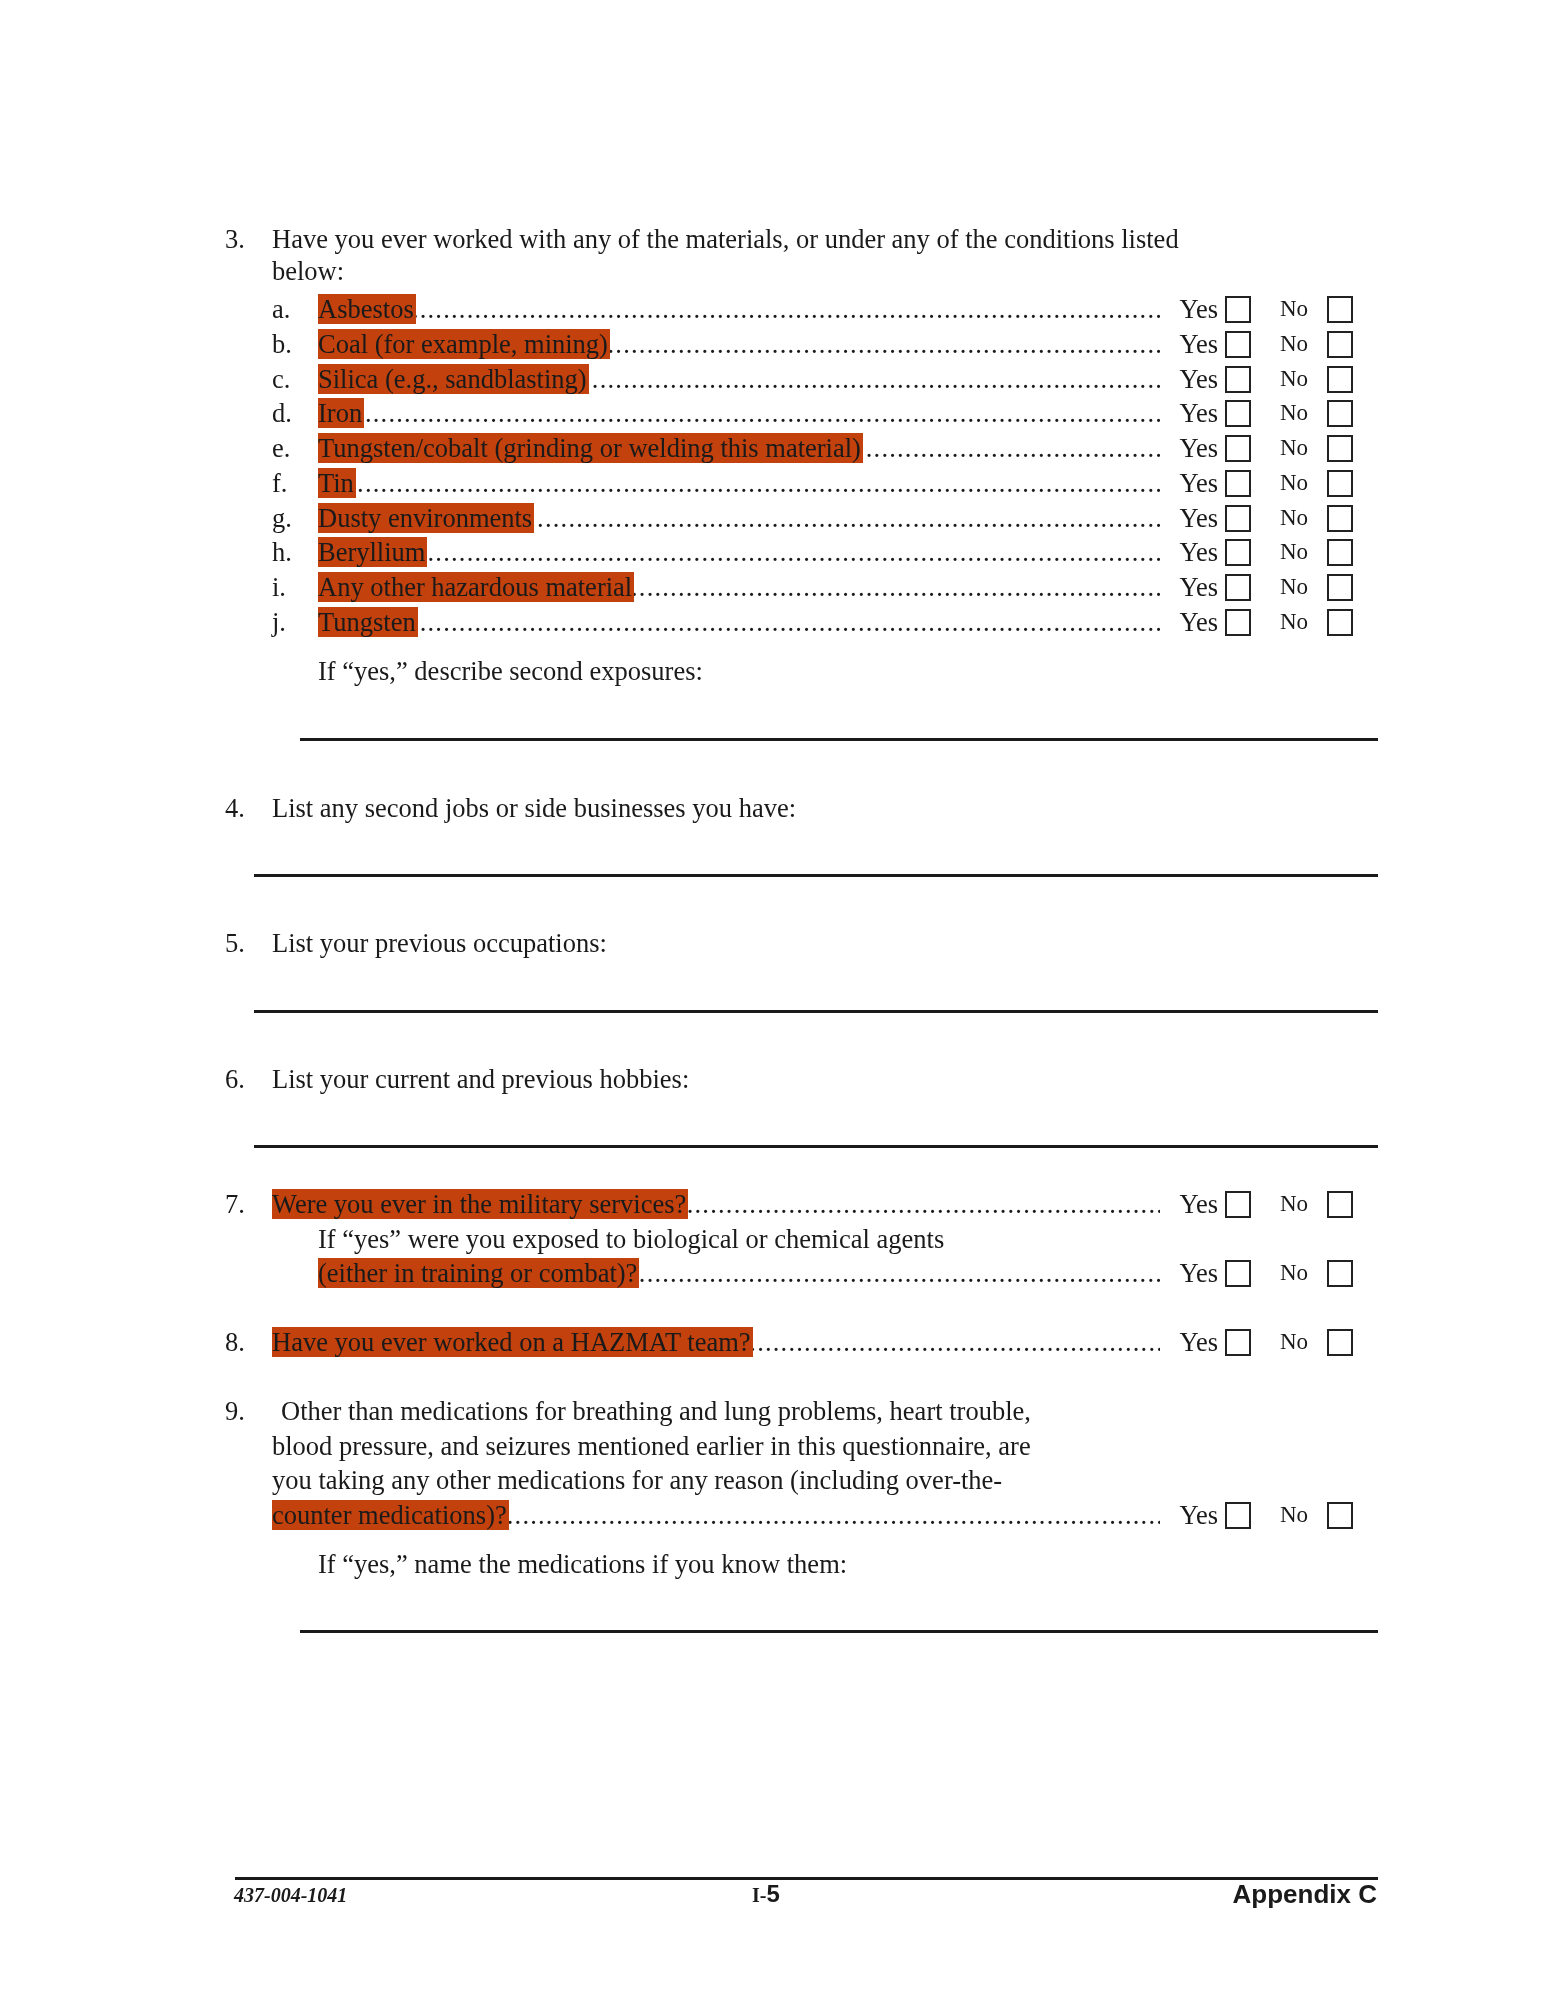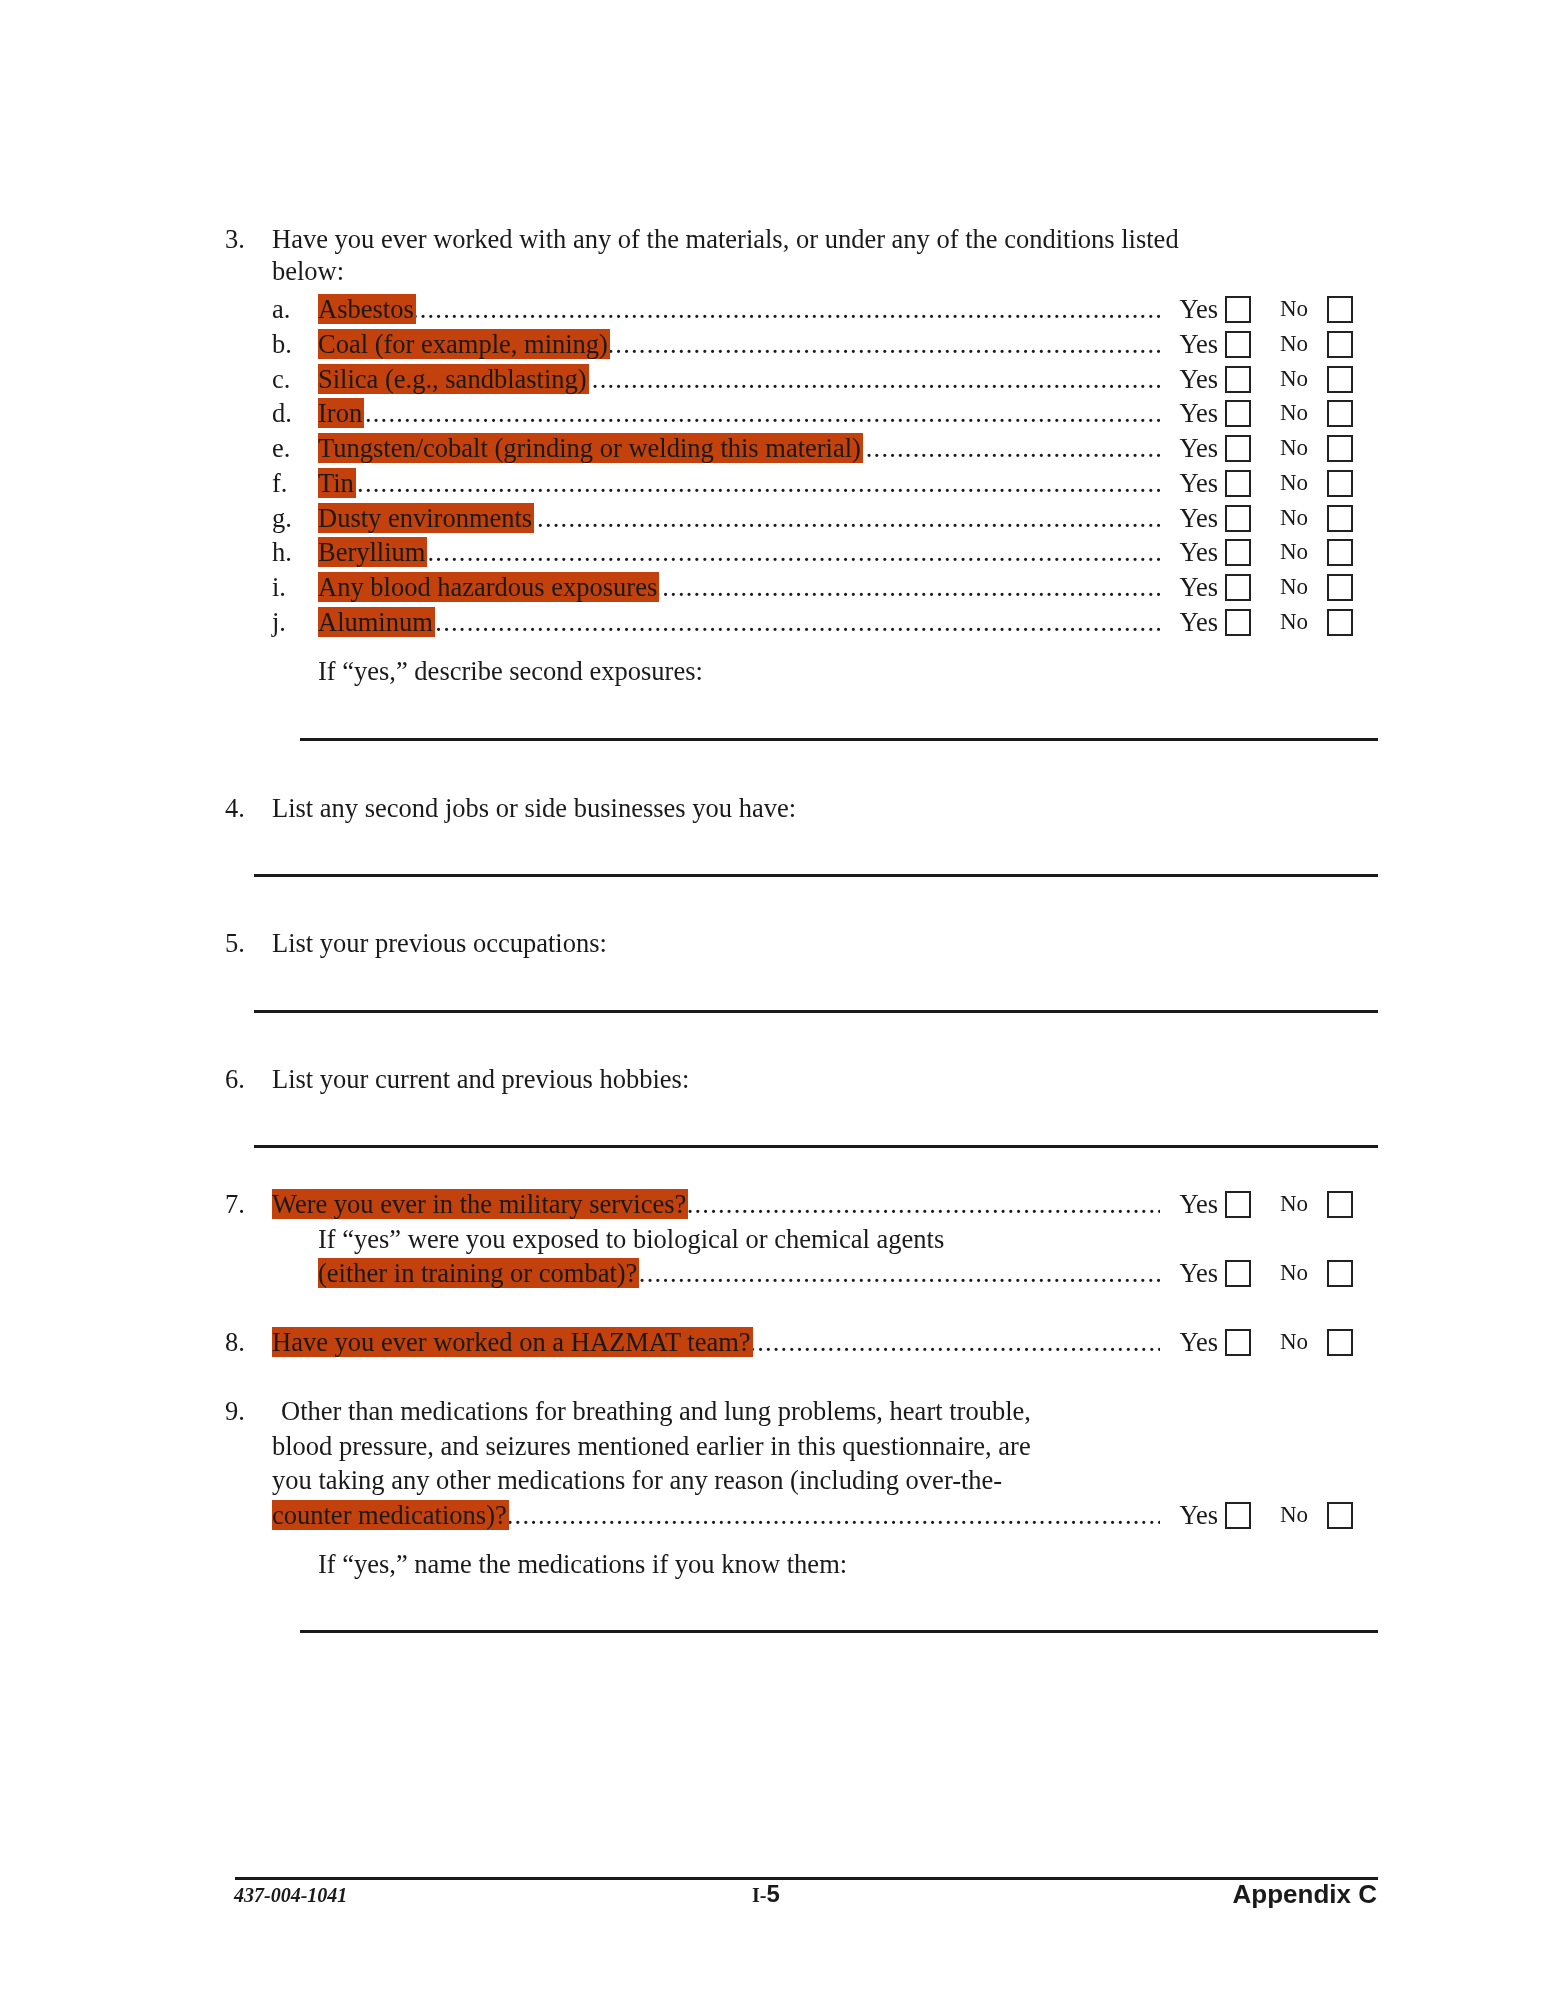--- a/index.html
+++ b/index.html
@@ -93,29 +93,29 @@
   <div class="row" style="top:537px;">
     <span class="letter">h.</span>
     <div class="leader" style="left:318px; width:845px;"><span class="dots">................................................................................................................................................................................</span><span class="lbl">Beryllium</span></div>
     <span class="yes-lbl">Yes</span>
     <span class="box yes-box" style="top:2px;"></span>
     <span class="no-lbl">No</span>
     <span class="box no-box" style="top:2px;"></span>
   </div>
   <div class="row" style="top:572px;">
     <span class="letter">i.</span>
-    <div class="leader" style="left:318px; width:845px;"><span class="dots">................................................................................................................................................................................</span><span class="lbl">Any blood hazardous exposures</span></div>
+    <div class="leader" style="left:318px; width:845px;"><span class="dots">................................................................................................................................................................................</span><span class="lbl">Any other hazardous material</span></div>
     <span class="yes-lbl">Yes</span>
     <span class="box yes-box" style="top:2px;"></span>
     <span class="no-lbl">No</span>
     <span class="box no-box" style="top:2px;"></span>
   </div>
   <div class="row" style="top:607px;">
     <span class="letter">j.</span>
-    <div class="leader" style="left:318px; width:845px;"><span class="dots">................................................................................................................................................................................</span><span class="lbl">Aluminum</span></div>
+    <div class="leader" style="left:318px; width:845px;"><span class="dots">................................................................................................................................................................................</span><span class="lbl">Tungsten</span></div>
     <span class="yes-lbl">Yes</span>
     <span class="box yes-box" style="top:2px;"></span>
     <span class="no-lbl">No</span>
     <span class="box no-box" style="top:2px;"></span>
   </div>
 </div>
 
 <div class="abs txt" style="left:318px; top:656px;">If “yes,” describe second exposures:</div>
 <div class="rule" style="left:300px; width:1078px; top:738px;"></div>
 

